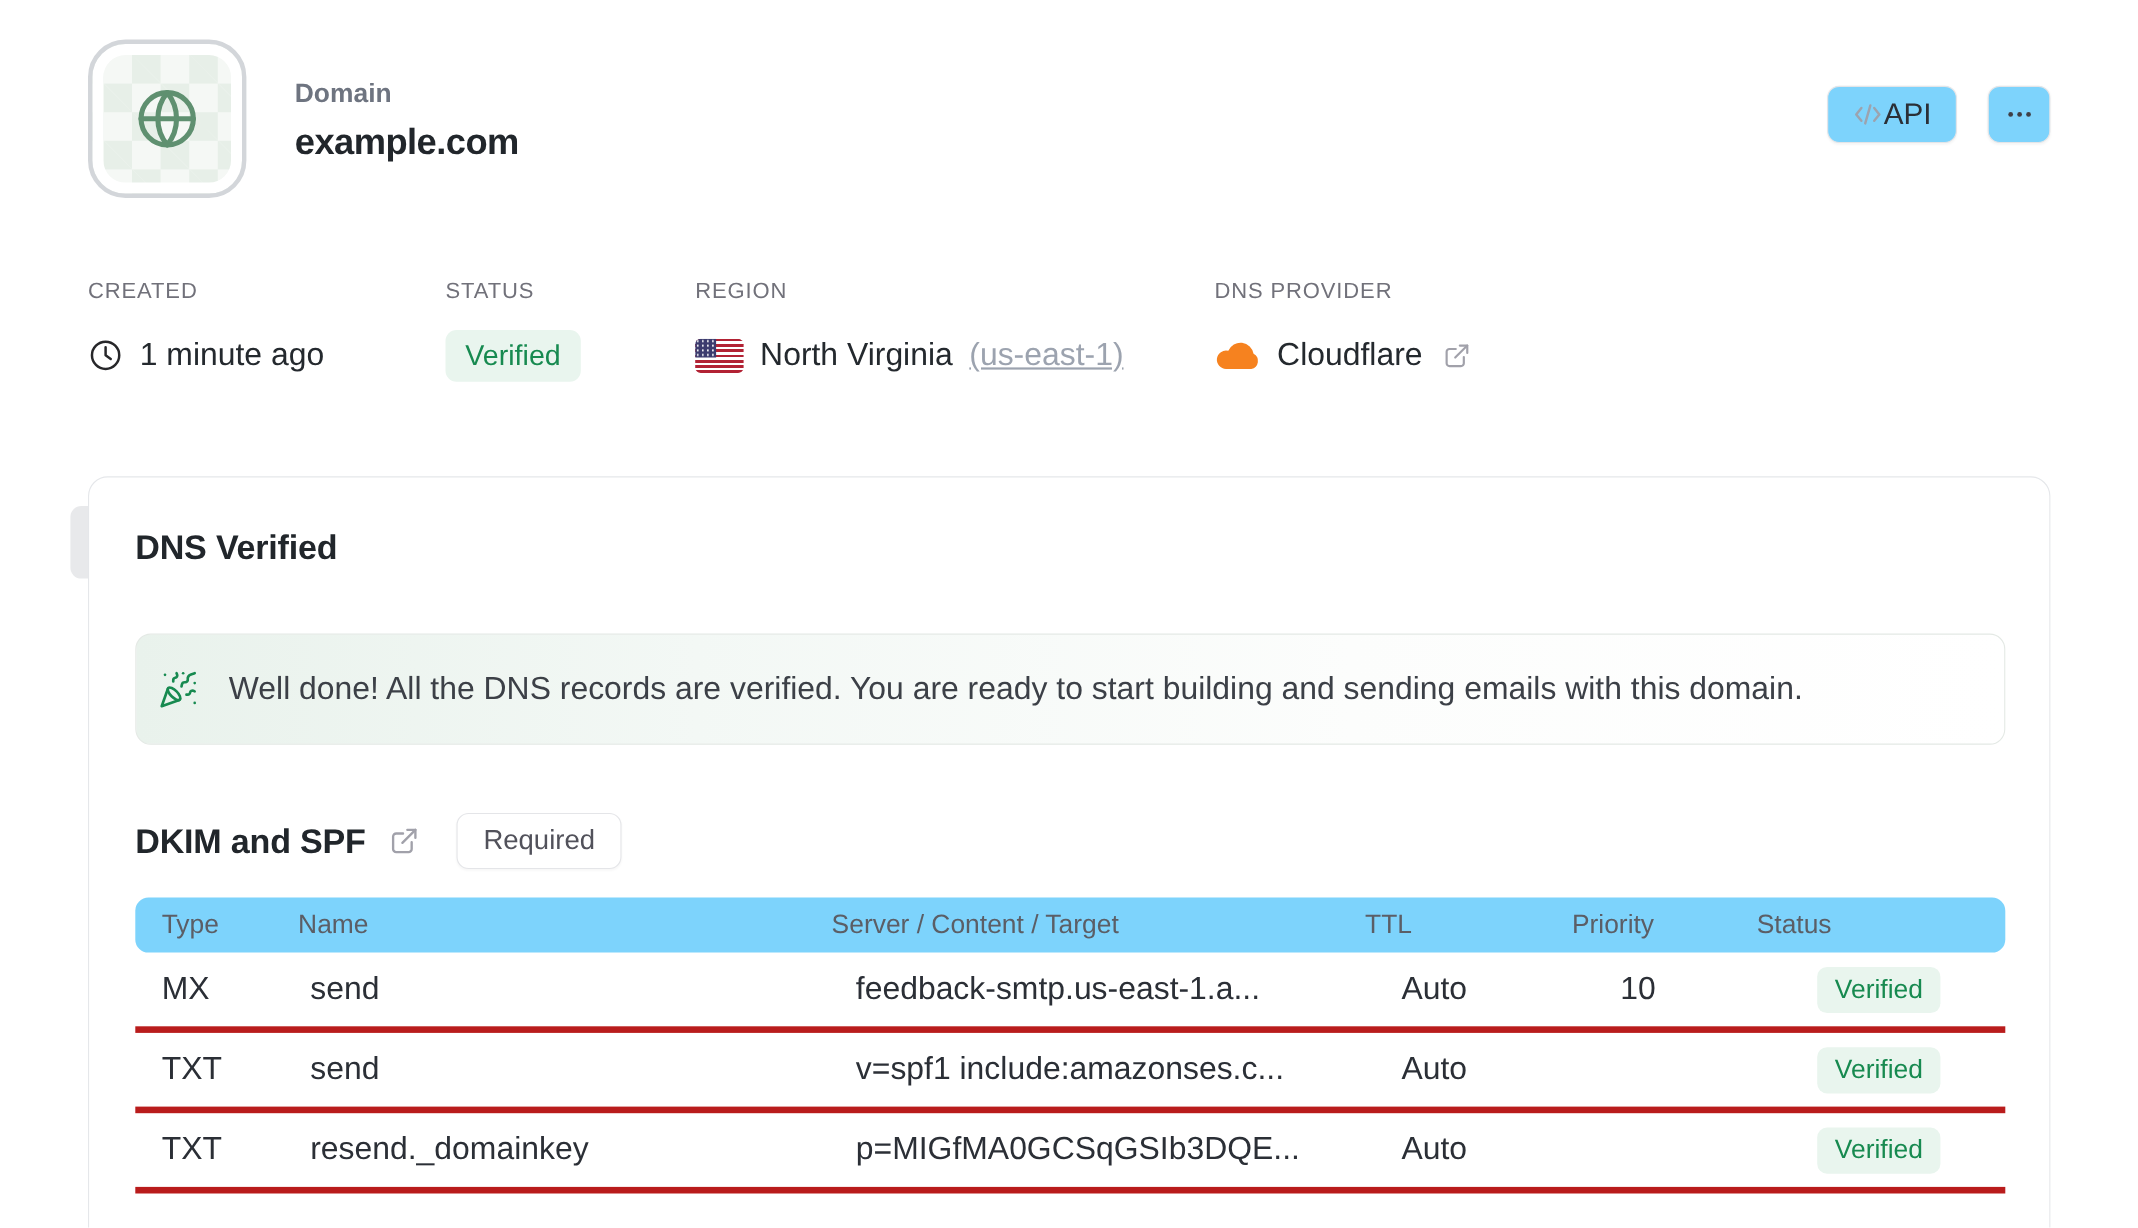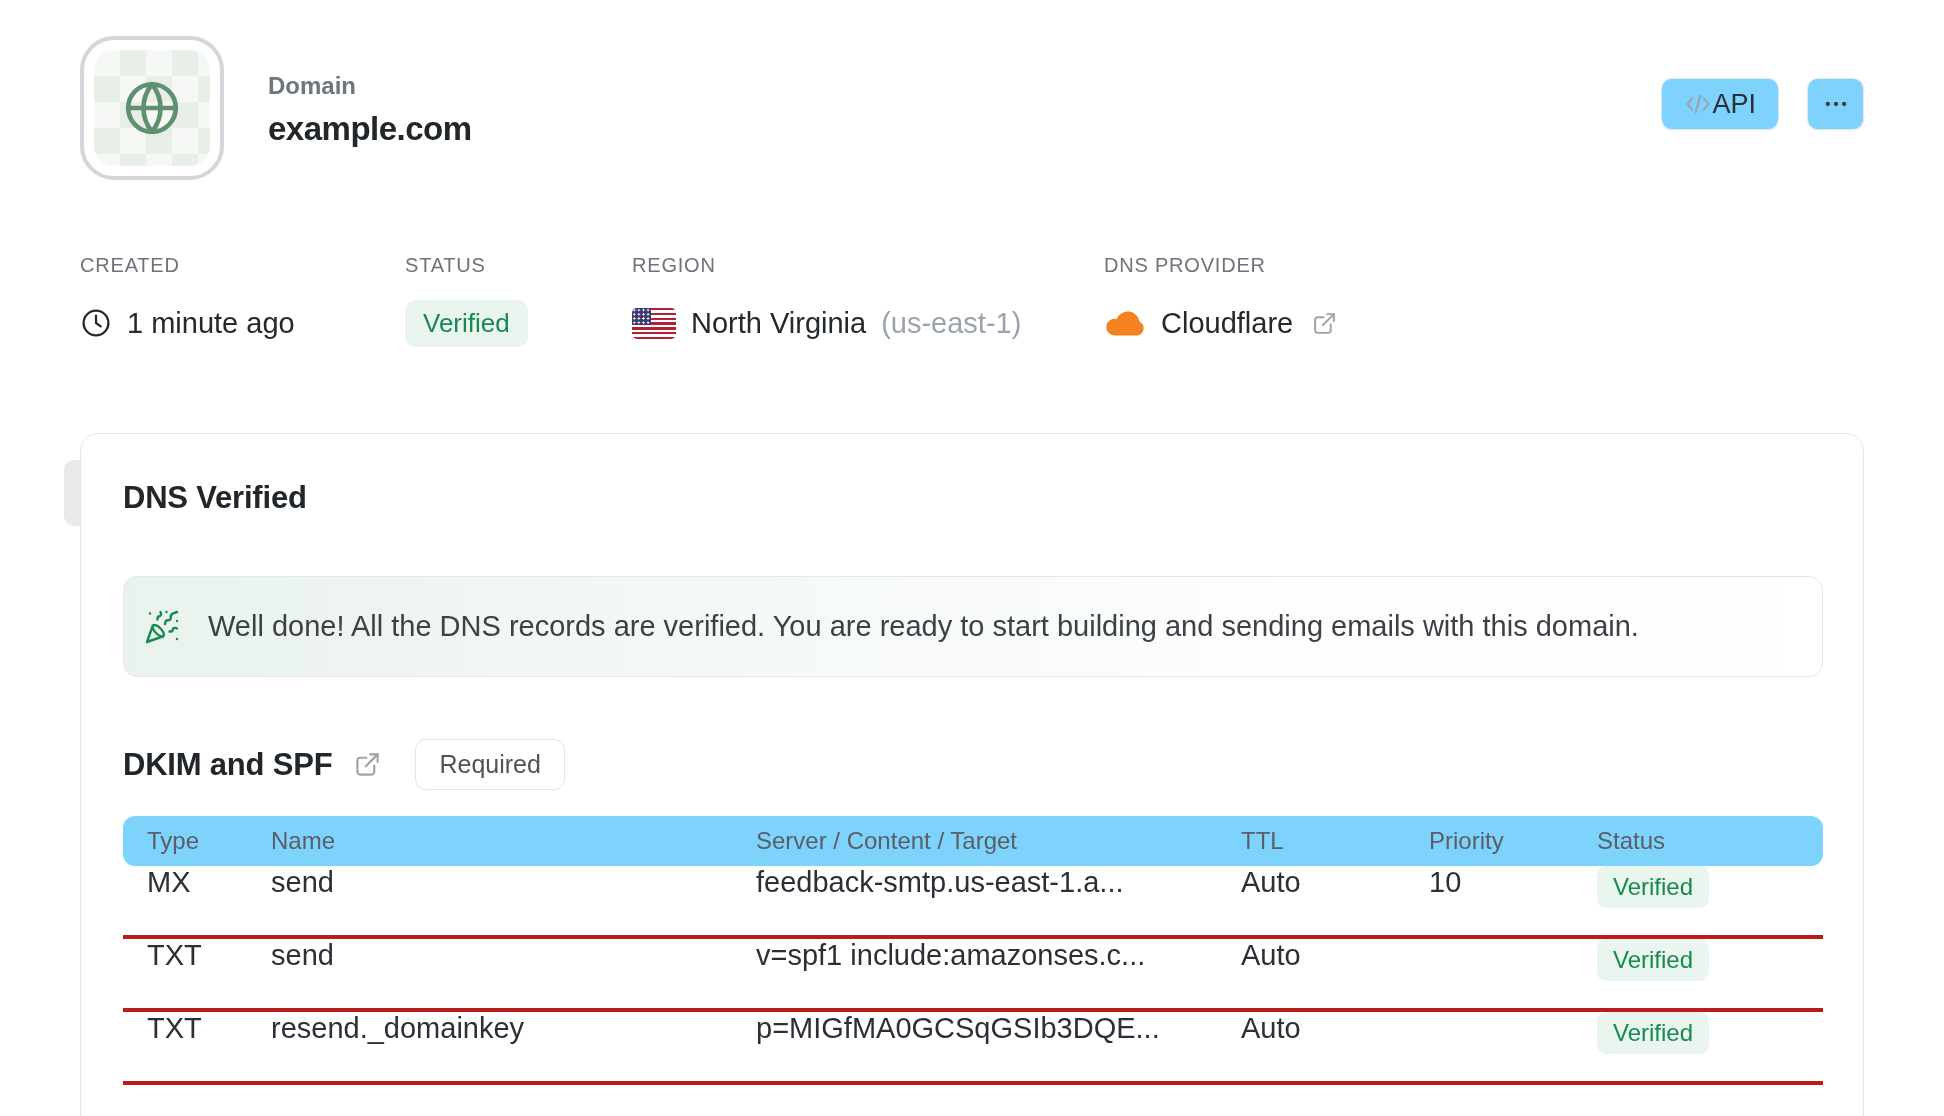--- a/index.html
+++ b/index.html
@@ -48,21 +48,21 @@
   .meta-status  { width: 227px; }
   .meta-region  { width: 472px; }
   .badge-green {
     display: inline-block; background: #e9f5ee; color: #178a50;
     font-size: 26px; padding: 8px 18px; border-radius: 10px;
   }
   .flag { width: 44px; height: 31px; border-radius: 5px; overflow: hidden; position: relative; flex: none;
     background: repeating-linear-gradient(to bottom, #b22234 0 2.4px, #ffffff 2.4px 4.8px); }
   .flag .canton { position: absolute; left: 0; top: 0; width: 19px; height: 17px; background: #3c3b6e;
     background-image: radial-gradient(#ffffff 0.9px, transparent 1.1px); background-size: 4.6px 4.2px; }
-  .muted { color: #9ca3af; }
+  .muted { color: #9ca3af; text-decoration: underline; }
 
   
   .card-tab { position: absolute; left: 64px; top: 460px; width: 28px; height: 66px;
     background: #e8e9eb; border-radius: 10px; }
   .card {
     position: relative; margin-top: 86px; height: 820px;
     background: #ffffff; border: 1.5px solid #e5e7ea; border-radius: 18px;
     padding: 46px 40px 0 42px;
   }
   .section-heading { font-size: 31px; font-weight: 700; color: #21262b; letter-spacing: -0.2px; }
@@ -83,23 +83,23 @@
   }
 
   
   .dns-table { margin-top: 26px; }
   .t-head {
     display: flex; align-items: center; height: 50px;
     background: #7dd3fc; border-radius: 12px;
     font-size: 24px; font-weight: 500; color: #5b5e66;
   }
   .t-row {
-    display: flex; height: 73px;
-    border-bottom: 4px solid #b91c1c;
-    font-size: 29px; color: #2b2f36;
+    display: flex; align-items: center; height: 73px;
+    border-bottom: 6px solid #b91c1c;
+    font-size: 29px; color: #2b2f36; gap: 11px;
   }
   .c-type { width: 148px; padding-left: 24px; }
   .c-name { width: 485px; }
   .c-content { width: 485px; }
   .c-ttl { width: 188px; }
   .c-priority { width: 168px; }
   .c-status { flex: 1; }
   .table-badge { display: inline-block; background: #e9f5ee; color: #178a50;
     font-size: 24px; padding: 7px 16px; border-radius: 9px; }
 

